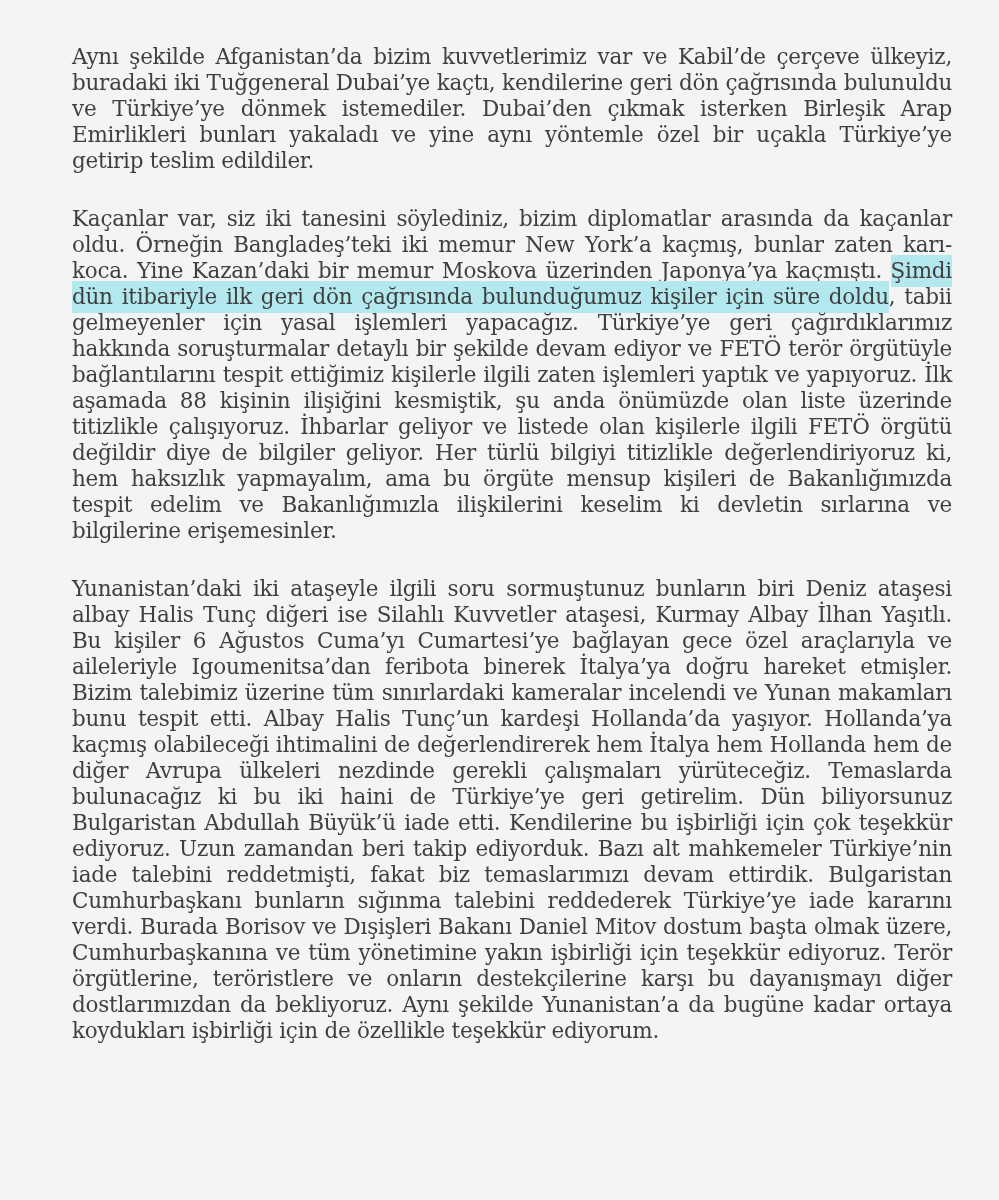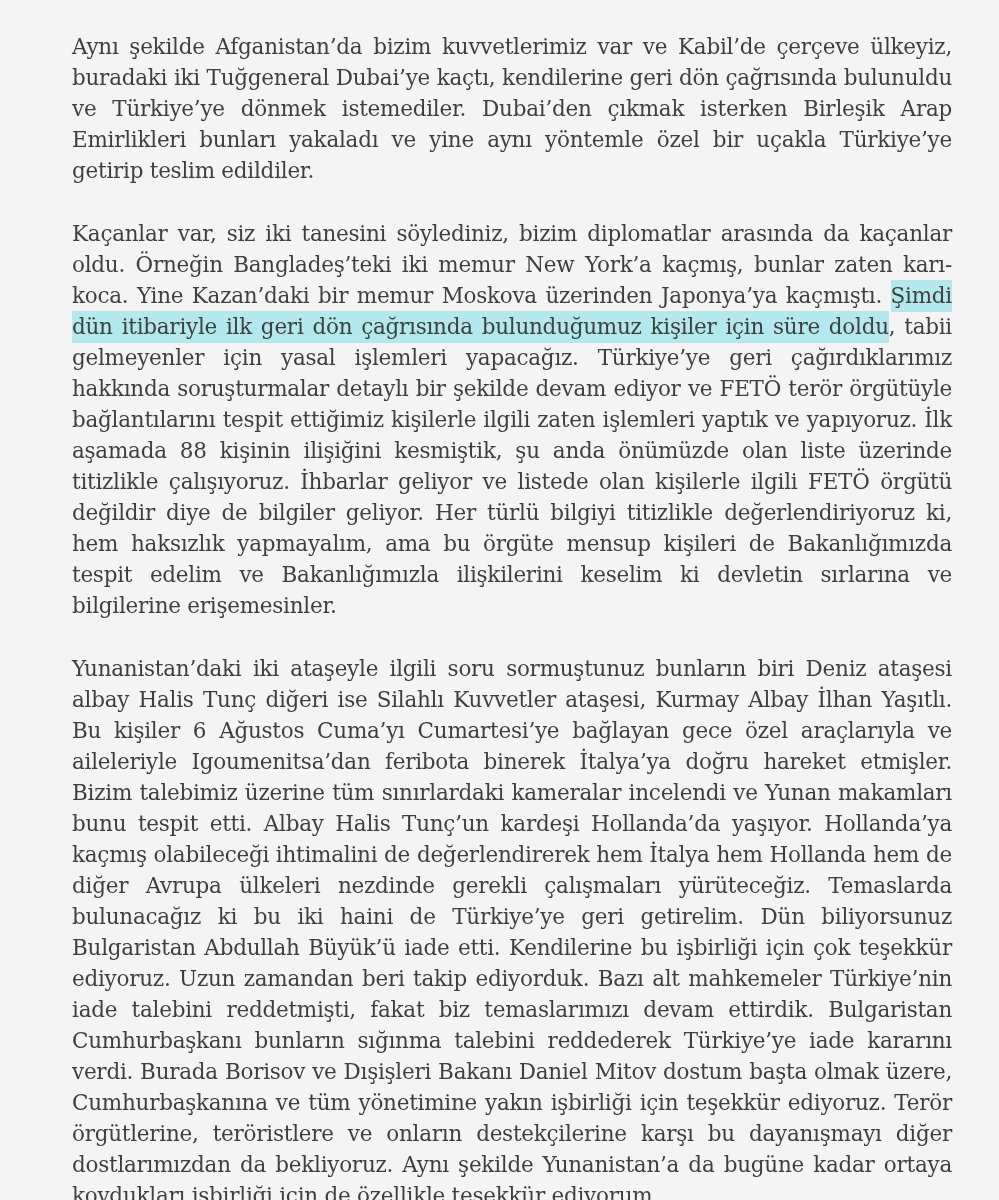--- a/index.html
+++ b/index.html
@@ -8,26 +8,26 @@
     --hl:#b2e8ee;
   }
   *{margin:0;padding:0;box-sizing:border-box;}
   html,body{
     width:999px;height:1200px;
     overflow:hidden;
     background:var(--bg);
   }
   .page{
     width:999px;height:1200px;
-    padding:31px 47px 0 72px;
+    padding:44px 47px 0 72px;
     background:var(--bg);
     color:var(--ink);
     font-family:"DejaVu Serif","Liberation Serif",serif;
     font-size:21.5px;
-    line-height:31px;
+    line-height:26px;
     letter-spacing:-0.25px;
     text-align:justify;
   }
   .page p{
     margin:0 0 32px 0;
   }
   .page p:last-child{margin-bottom:0;}
   mark.hl{
     background:var(--hl);
     color:inherit;

